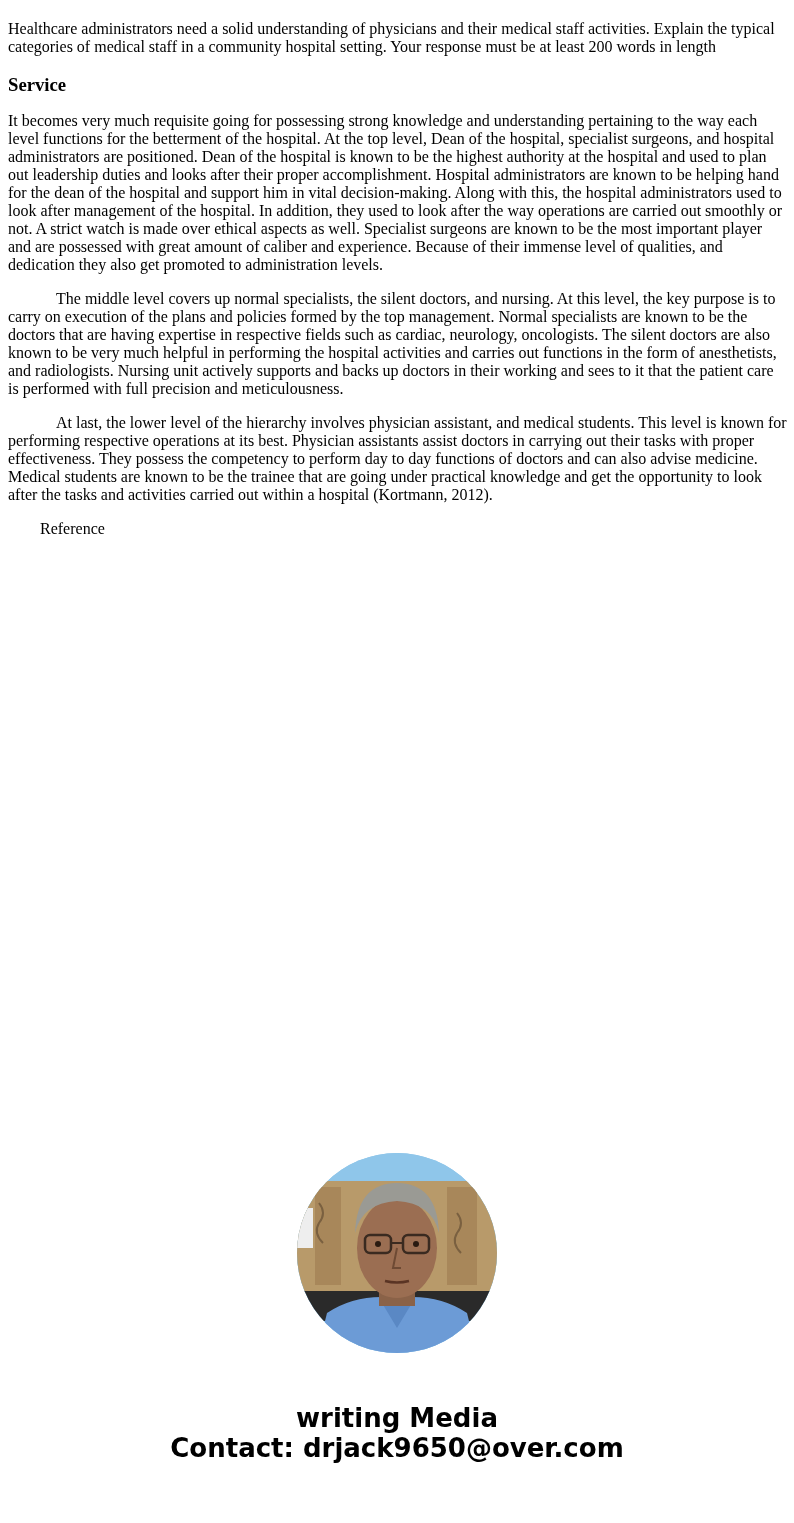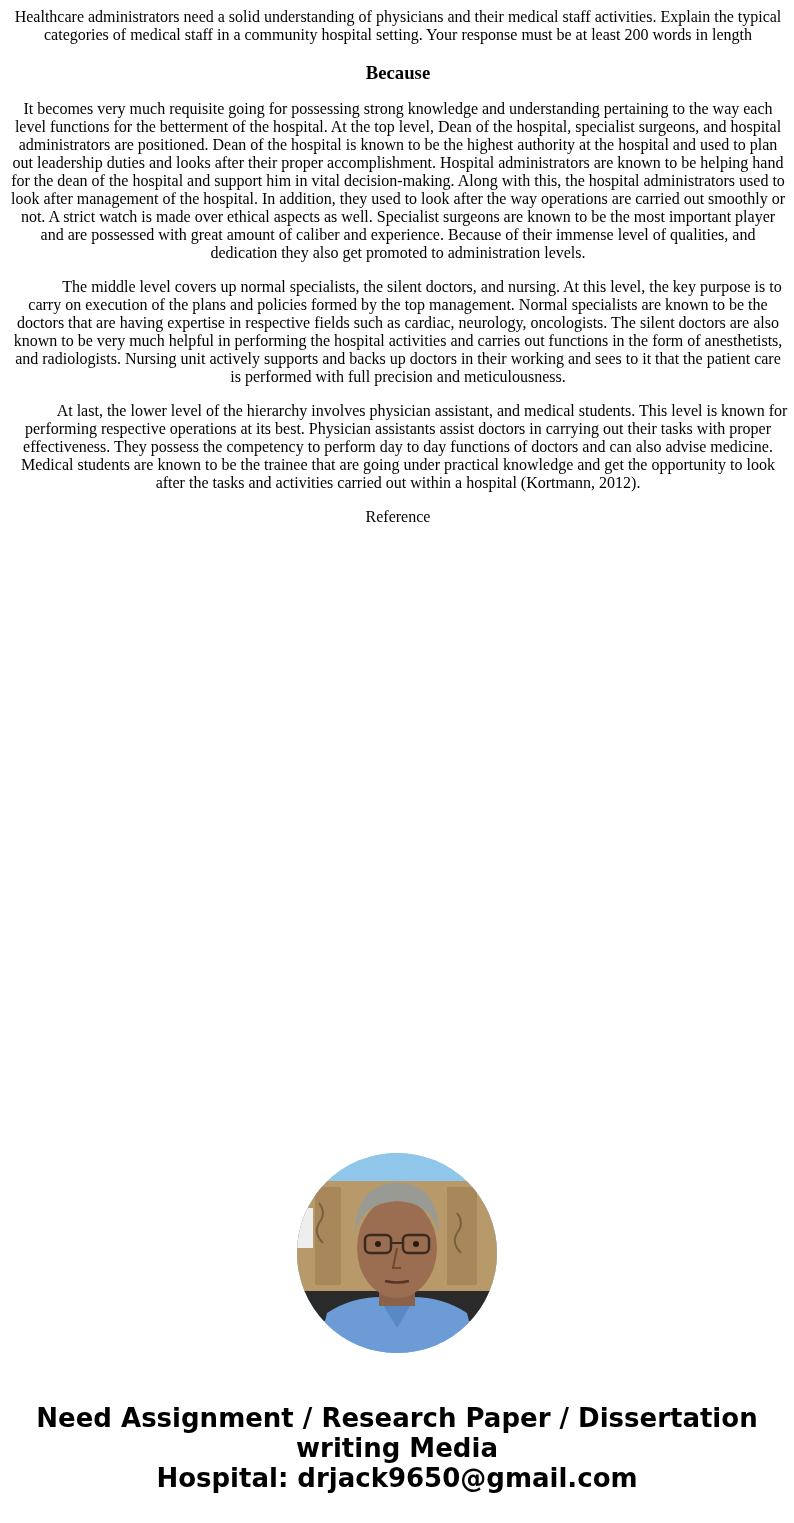--- a/index.html
+++ b/index.html
@@ -13,41 +13,41 @@
       position: relative;
       font-family: "Liberation Serif", "DejaVu Serif", serif;
       font-size: 16px;
       line-height: 18px;
       color: #000000;
       overflow: hidden;
     }
     .content {
       position: absolute;
       left: 8px;
-      top: 8px;
+      top: 20px;
       width: 780px;
-      text-align: center;
     }
     .question {
       margin: 0;
     }
     h3.solution-heading {
       margin: 18px 0 0 0;
       font-size: 18.72px;
       font-weight: bold;
       line-height: 22px;
     }
     p {
       margin: 16px 0 0 0;
     }
     .indent {
       text-indent: 48px;
     }
     .ref-label {
       margin-top: 16px;
+      margin-left: 32px;
     }
     .avatar-wrap {
       position: absolute;
       left: 297px;
       top: 1153px;
       width: 200px;
       height: 200px;
       border-radius: 50%;
       overflow: hidden;
       background: #8cc4e8;
@@ -68,21 +68,21 @@
       color: #000;
     }
     .promo div { margin: 0; }
   </style>
 </head>
 <body>
 
 <div class="content">
   <div class="question">Healthcare administrators need a solid understanding of physicians and their medical staff activities. Explain the typical categories of medical staff in a community hospital setting. Your response must be at least 200 words in length</div>
 
-  <h3 class="solution-heading">Because</h3>
+  <h3 class="solution-heading">Service</h3>
 
   <p>It becomes very much requisite going for possessing strong knowledge and understanding pertaining to the way each level functions for the betterment of the hospital. At the top level, Dean of the hospital, specialist surgeons, and hospital administrators are positioned. Dean of the hospital is known to be the highest authority at the hospital and used to plan out leadership duties and looks after their proper accomplishment. Hospital administrators are known to be helping hand for the dean of the hospital and support him in vital decision-making. Along with this, the hospital administrators used to look after management of the hospital. In addition, they used to look after the way operations are carried out smoothly or not. A strict watch is made over ethical aspects as well. Specialist surgeons are known to be the most important player and are possessed with great amount of caliber and experience. Because of their immense level of qualities, and dedication they also get promoted to administration levels.</p>
   <p class="indent">The middle level covers up normal specialists, the silent doctors, and nursing. At this level, the key purpose is to carry on execution of the plans and policies formed by the top management. Normal specialists are known to be the doctors that are having expertise in respective fields such as cardiac, neurology, oncologists. The silent doctors are also known to be very much helpful in performing the hospital activities and carries out functions in the form of anesthetists, and radiologists. Nursing unit actively supports and backs up doctors in their working and sees to it that the patient care is performed with full precision and meticulousness.</p>
   <p class="indent">At last, the lower level of the hierarchy involves physician assistant, and medical students. This level is known for performing respective operations at its best. Physician assistants assist doctors in carrying out their tasks with proper effectiveness. They possess the competency to perform day to day functions of doctors and can also advise medicine. Medical students are known to be the trainee that are going under practical knowledge and get the opportunity to look after the tasks and activities carried out within a hospital (Kortmann, 2012).</p>
 
   <p class="ref-label">Reference</p>
 
 </div>
 
 <div class="avatar-wrap" title="portrait photo of a man with glasses in a blue shirt">
@@ -116,16 +116,15 @@
     <circle cx="81" cy="91" r="3" fill="#2a1a10"></circle>
     <circle cx="119" cy="91" r="3" fill="#2a1a10"></circle>
 
     <path d="M100 95 L96 115 L104 115" stroke="#6e4a34" stroke-width="2" fill="none"></path>
 
     <path d="M88 128 Q100 131 112 128" stroke="#5a3424" stroke-width="2.5" fill="none"></path>
   </svg>
 </div>
 
 <div class="promo">
-  <div>Need Assignment / Research Paper / Dissertation</div>
   <div>writing Media</div>
-  <div>Hospital: drjack9650@gmail.com</div>
+  <div>Contact: drjack9650@over.com</div>
 </div>
 
 </body></html>

